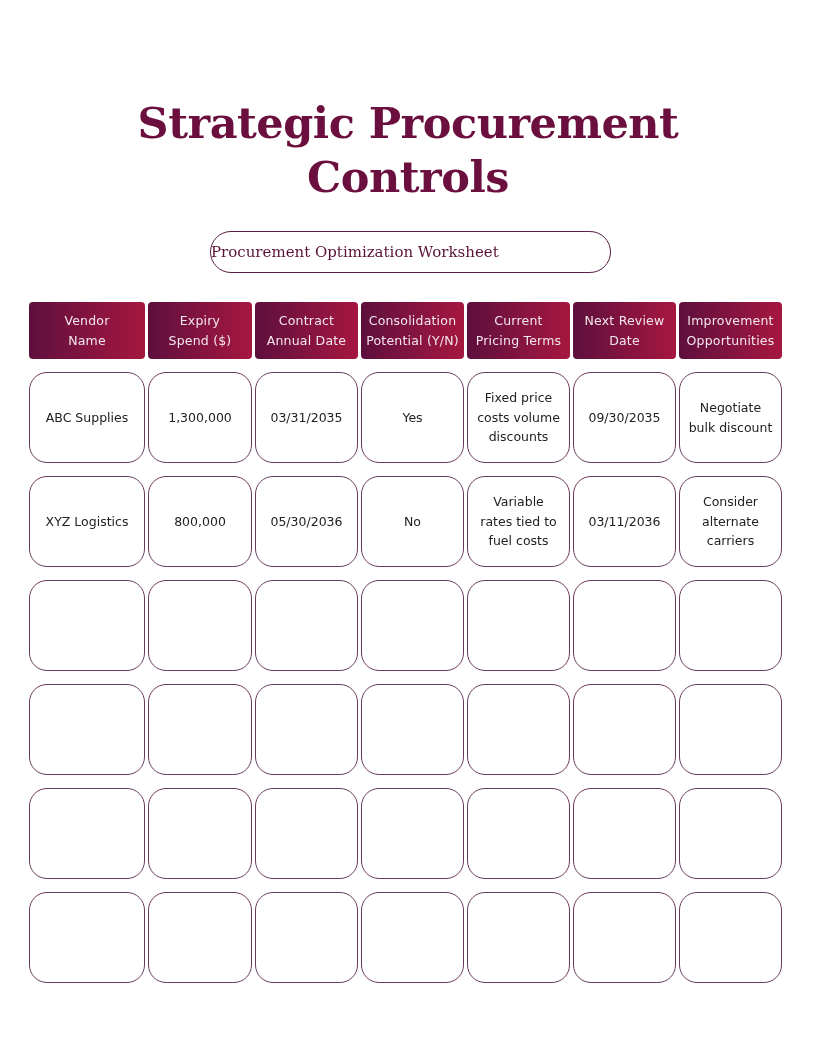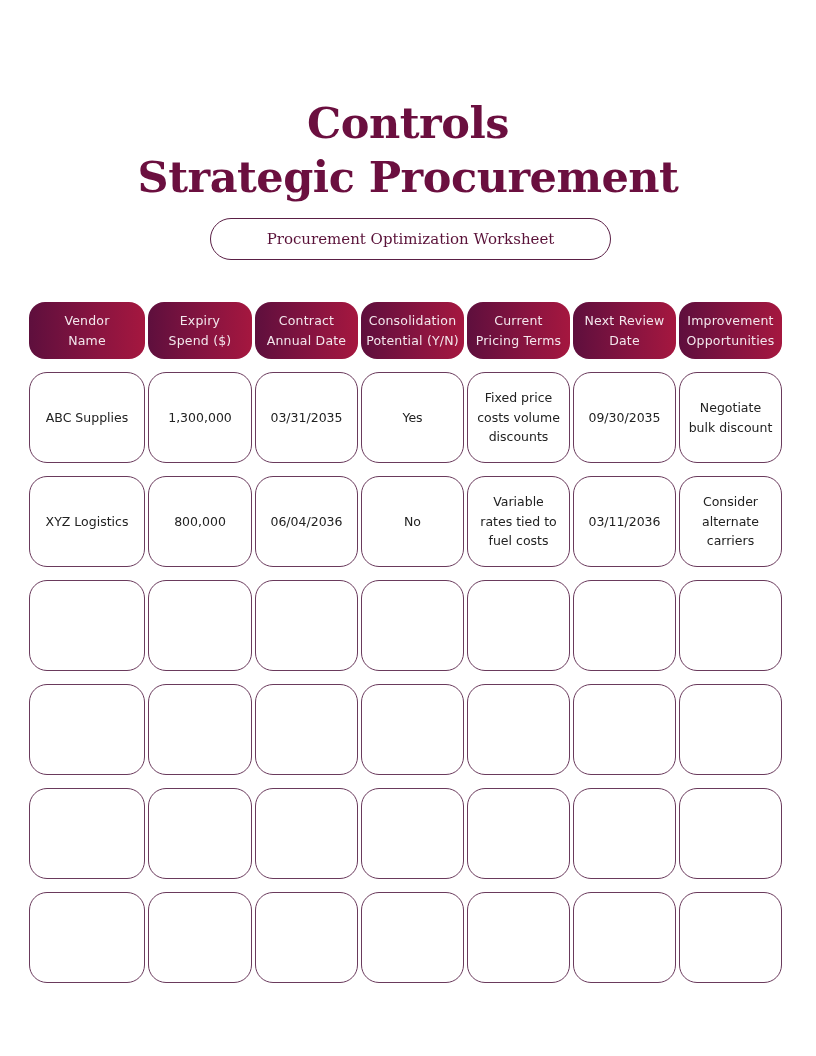--- a/index.html
+++ b/index.html
@@ -11,40 +11,40 @@
       text-align: center;
       font-family: "DejaVu Serif", serif;
       font-weight: bold;
       font-size: 43px;
       line-height: 54px;
       color: #6b0f3f;
       letter-spacing: -0.5px;
     }
 
     .subtitle-pill {
-      position: absolute; left: 210px; top: 218px; width: 401px; height: 42px;
+      position: absolute; left: 210px; top: 231px; width: 401px; height: 42px;
       border: 1.3px solid #5a1f45;
       border-radius: 21px;
-      display: flex; align-items: center; justify-content: center;
+      display: flex; align-items: center; justify-content: flex-start;
       font-family: "DejaVu Serif", serif;
       font-size: 15px;
       color: #5a1239;
     }
 
     .grid {
       position: absolute; left: 29px; top: 302px;
       display: grid;
       grid-template-columns: 116px 104px 103px 103px 103px 103px 103px;
       column-gap: 3px;
     }
     .header-row, .data-row { display: contents; }
 
     .hcell {
       height: 57px;
-      border-radius: 16px;
+      border-radius: 4px;
       background: linear-gradient(90deg, #5e0f3d 0%, #8a1440 60%, #a5173f 100%);
       color: #f3e6ec;
       font-size: 12.5px;
       line-height: 20px;
       text-align: center;
       display: flex; align-items: center; justify-content: center;
       padding: 0 2px;
       letter-spacing: 0.2px;
       margin-bottom: 13px;
     }
@@ -61,22 +61,22 @@
       color: #222222;
       padding: 0 6px;
       margin-bottom: 13px;
       white-space: pre-line;
     }
   </style>
 </head>
 <body>
 
 <div class="title">
+  <div>Strategic Procurement</div>
   <div>Controls</div>
-  <div>Strategic Procurement</div>
 </div>
 
 <div class="subtitle-pill">
   <span>Procurement Optimization Worksheet</span>
 </div>
 
 <div class="grid">
   <div class="header-row">
     <div class="hcell" style="white-space:pre-line">Vendor
 Name</div>
@@ -103,21 +103,21 @@
 costs volume
 discounts</div>
     <div class="dcell">09/30/2035</div>
     <div class="dcell">Negotiate
 bulk discount</div>
   </div>
 
   <div class="data-row">
     <div class="dcell">XYZ Logistics</div>
     <div class="dcell">800,000</div>
-    <div class="dcell">06/04/2036</div>
+    <div class="dcell">05/30/2036</div>
     <div class="dcell">No</div>
     <div class="dcell">Variable
 rates tied to
 fuel costs</div>
     <div class="dcell">03/11/2036</div>
     <div class="dcell">Consider
 alternate
 carriers</div>
   </div>
 

